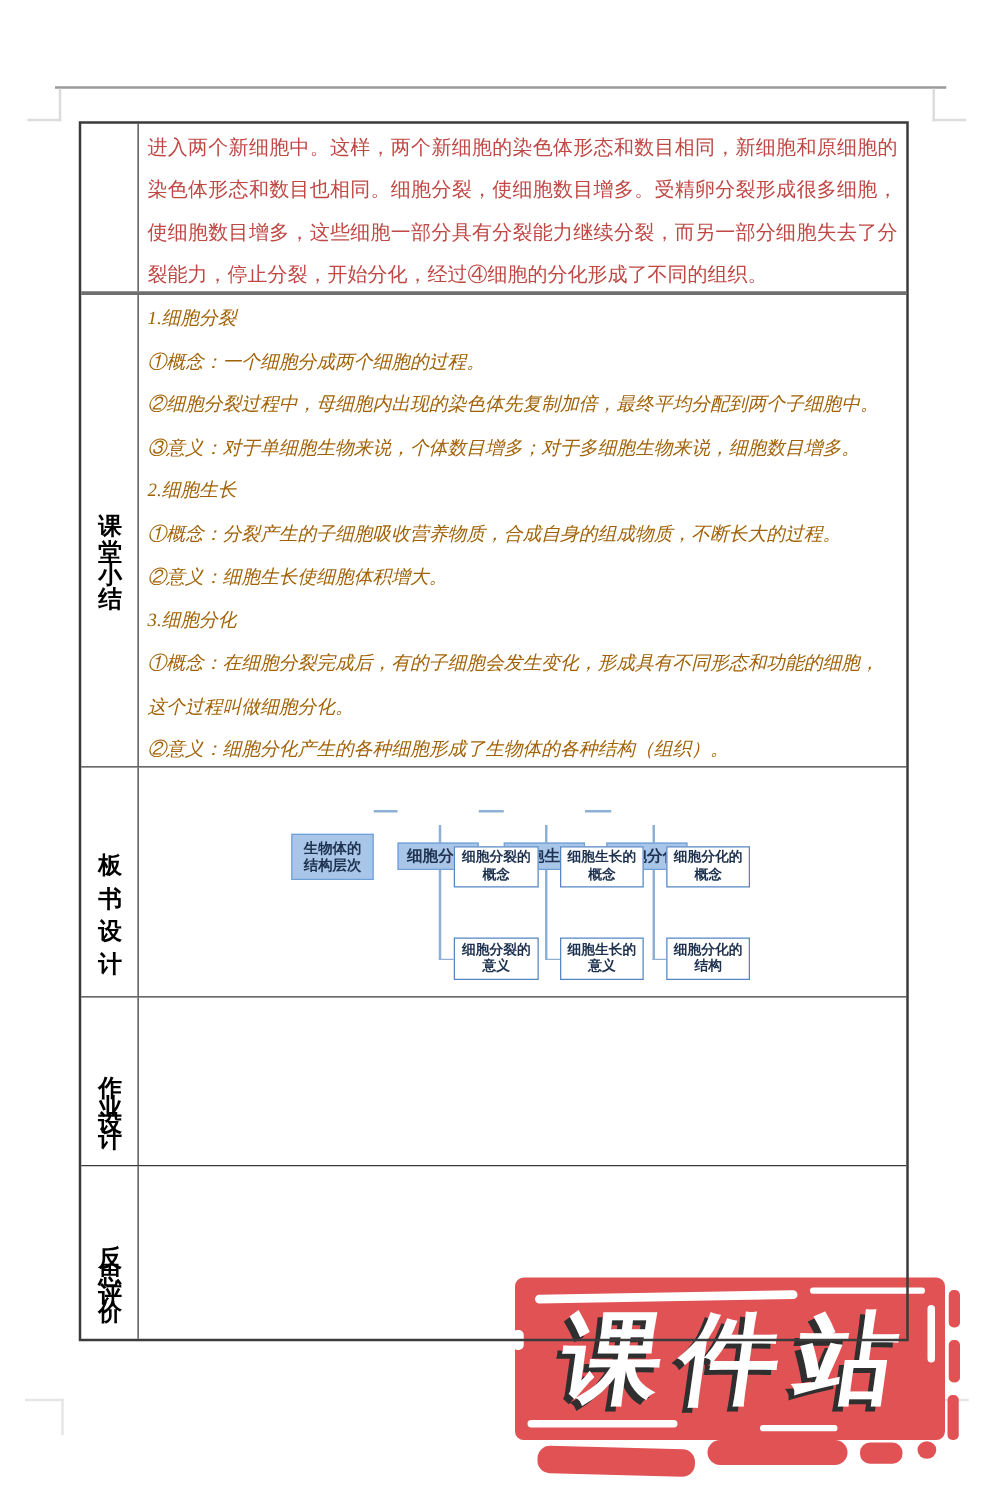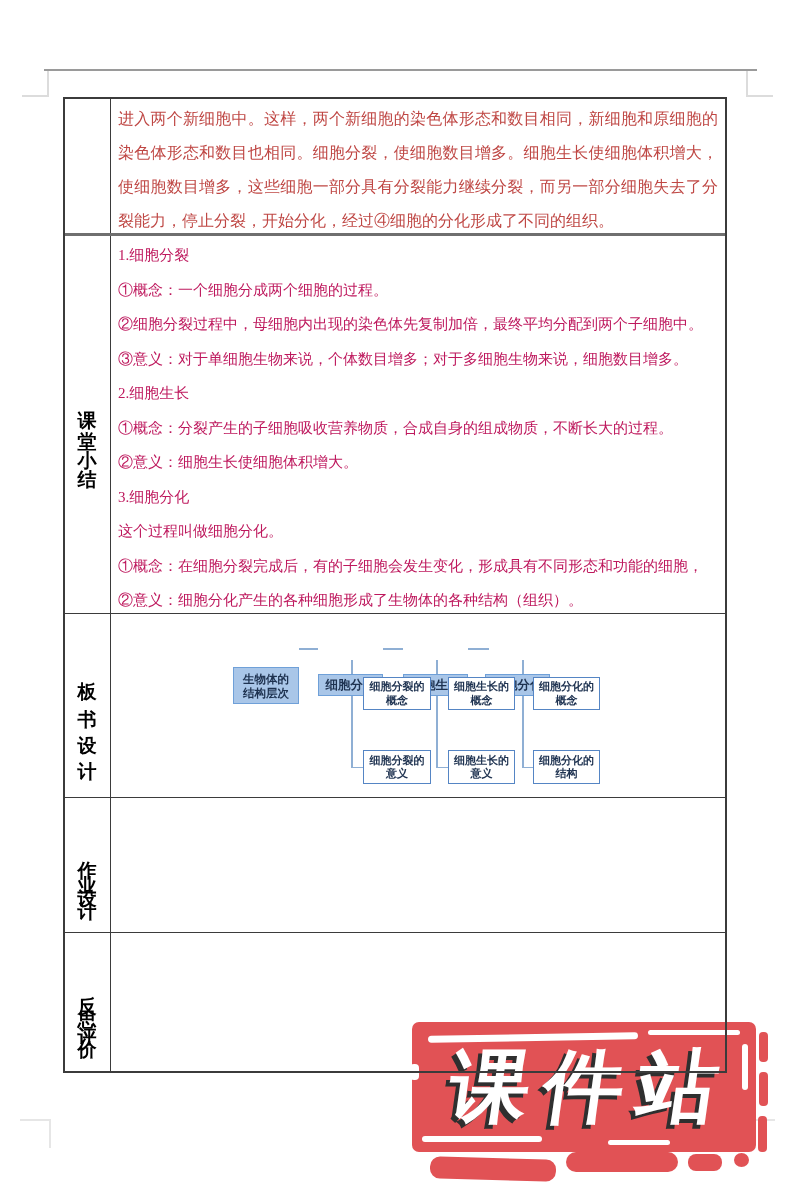--- a/index.html
+++ b/index.html
@@ -51,21 +51,21 @@
   .ls-r5{letter-spacing:15px;margin-bottom:-15px;}
 
   .red-notes{
     margin:0;padding:3px 7px 0 7px;
     font-size:16px;line-height:34px;text-align:justify;
     color:#bf4744;
   }
   .summary{padding-top:2px;}
   .sum-line{
     padding:0 7px;font-size:15px;line-height:34.5px;
-    white-space:nowrap;color:#be185d;
+    white-space:nowrap;color:#a16207;font-style:italic;
   }
 
   
   .fc{position:absolute;inset:0;font-family:"Liberation Sans","DejaVu Sans",sans-serif;}
   .fc-box{
     position:absolute;box-sizing:border-box;
     border:1.5px solid #6fa0d8;background:#a9c6e8;color:#1e3250;
     font-weight:bold;display:flex;flex-direction:column;
     align-items:center;justify-content:center;text-align:center;
   }
@@ -160,39 +160,39 @@
   <div class="stamp-textwrap">
     <span class="stamp-text">课件站</span>
   </div>
 </div>
 
 <div class="abs doc-table">
 
   <div class="trow r1">
     <div class="lcell"></div>
     <div class="ccell">
-      <p class="red-notes">进入两个新细胞中。这样，两个新细胞的染色体形态和数目相同，新细胞和原细胞的染色体形态和数目也相同。细胞分裂，使细胞数目增多。细胞生长使细胞体积增大，使细胞数目增多，这些细胞一部分具有分裂能力继续分裂，而另一部分细胞失去了分裂能力，停止分裂，开始分化，经过④细胞的分化形成了不同的组织。</p>
+      <p class="red-notes">进入两个新细胞中。这样，两个新细胞的染色体形态和数目相同，新细胞和原细胞的染色体形态和数目也相同。细胞分裂，使细胞数目增多。受精卵分裂形成很多细胞，使细胞数目增多，这些细胞一部分具有分裂能力继续分裂，而另一部分细胞失去了分裂能力，停止分裂，开始分化，经过④细胞的分化形成了不同的组织。</p>
     </div>
   </div>
 
   <div class="trow r2">
     <div class="lcell">
       <span class="vlabel ls-r2">课堂小结</span>
     </div>
     <div class="ccell summary">
       <div class="sum-line">1.细胞分裂</div>
       <div class="sum-line">①概念：一个细胞分成两个细胞的过程。</div>
       <div class="sum-line">②细胞分裂过程中，母细胞内出现的染色体先复制加倍，最终平均分配到两个子细胞中。</div>
       <div class="sum-line">③意义：对于单细胞生物来说，个体数目增多；对于多细胞生物来说，细胞数目增多。</div>
       <div class="sum-line">2.细胞生长</div>
       <div class="sum-line">①概念：分裂产生的子细胞吸收营养物质，合成自身的组成物质，不断长大的过程。</div>
       <div class="sum-line">②意义：细胞生长使细胞体积增大。</div>
       <div class="sum-line">3.细胞分化</div>
+      <div class="sum-line">①概念：在细胞分裂完成后，有的子细胞会发生变化，形成具有不同形态和功能的细胞，</div>
       <div class="sum-line">这个过程叫做细胞分化。</div>
-      <div class="sum-line">①概念：在细胞分裂完成后，有的子细胞会发生变化，形成具有不同形态和功能的细胞，</div>
       <div class="sum-line">②意义：细胞分化产生的各种细胞形成了生物体的各种结构（组织）。</div>
     </div>
   </div>
 
   <div class="trow r3">
     <div class="lcell">
       <span class="vlabel ls-r3">板书设计</span>
     </div>
     <div class="ccell">
       <div class="fc">

